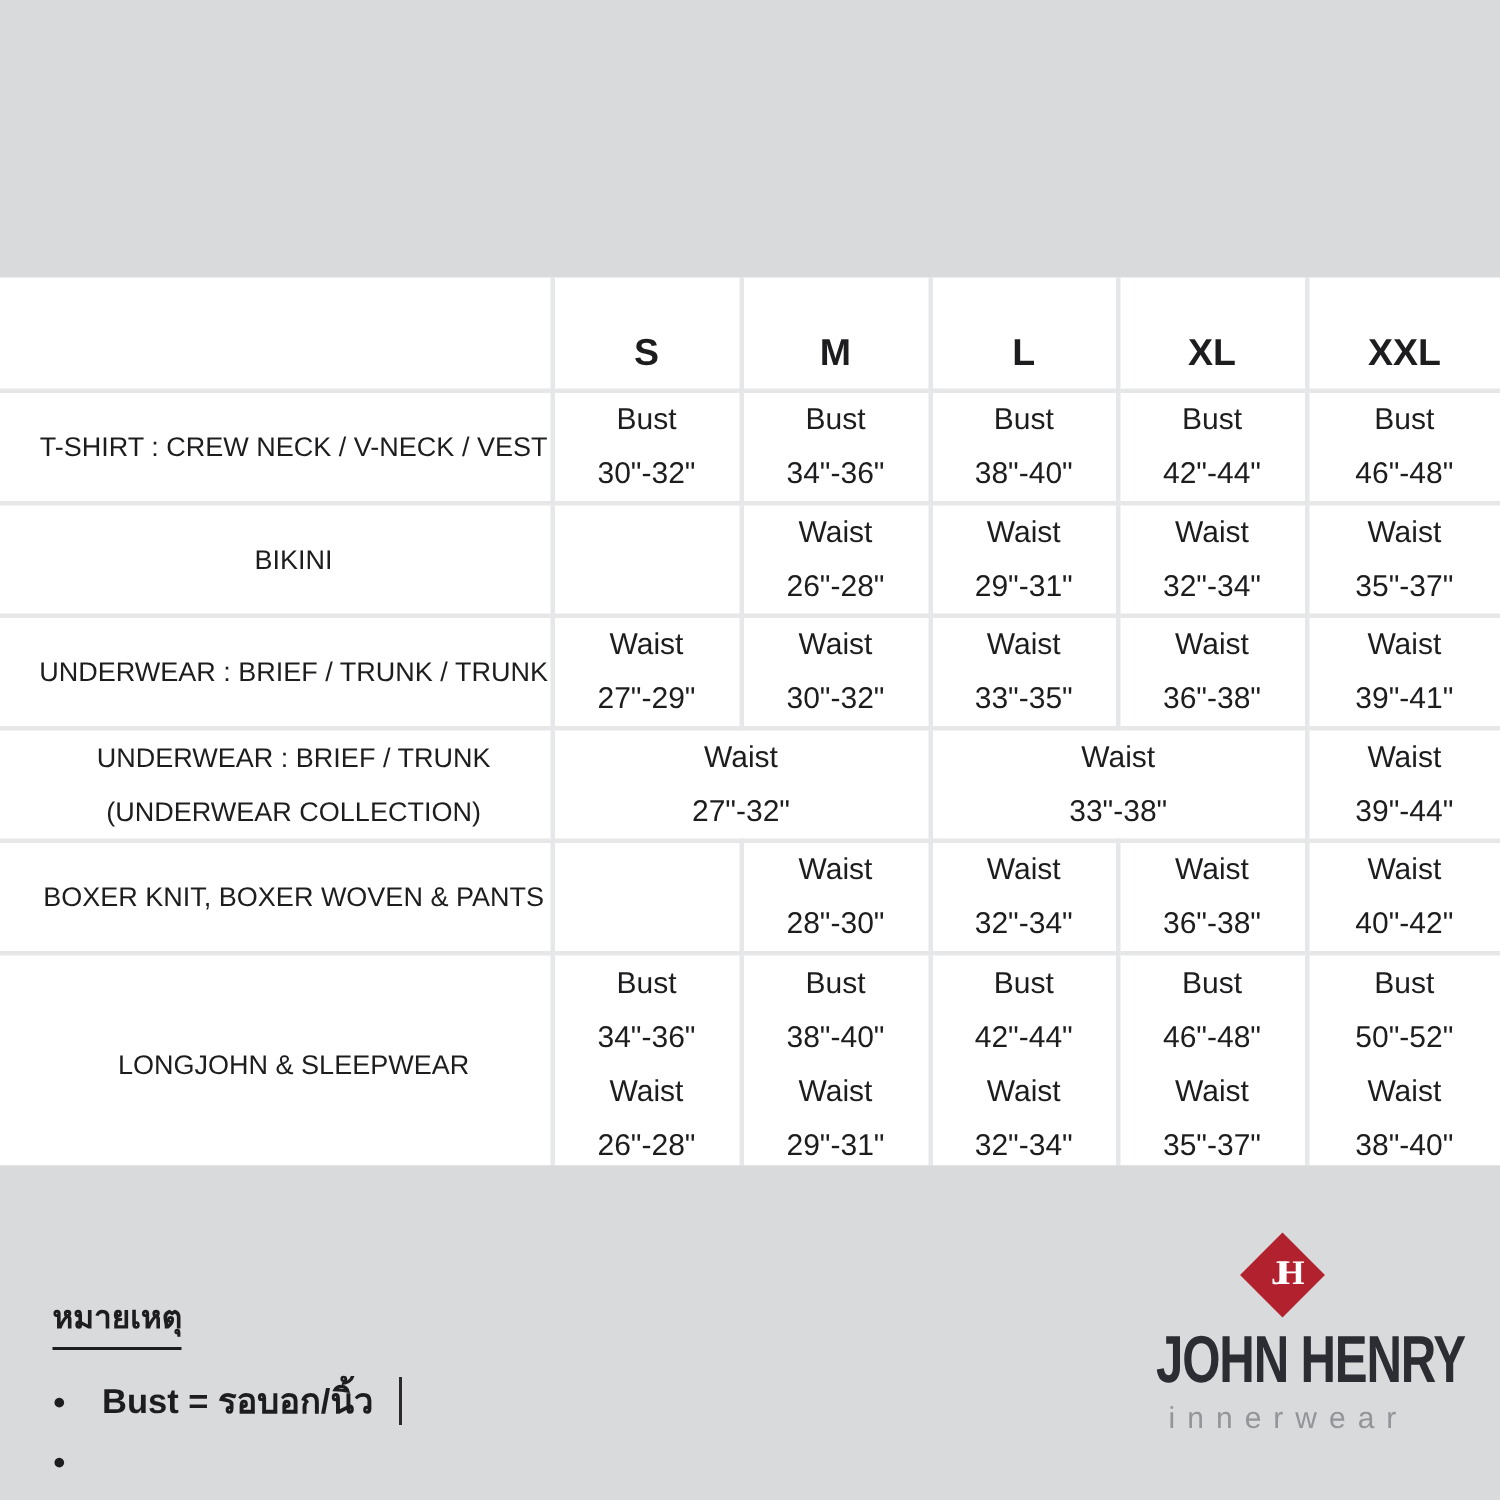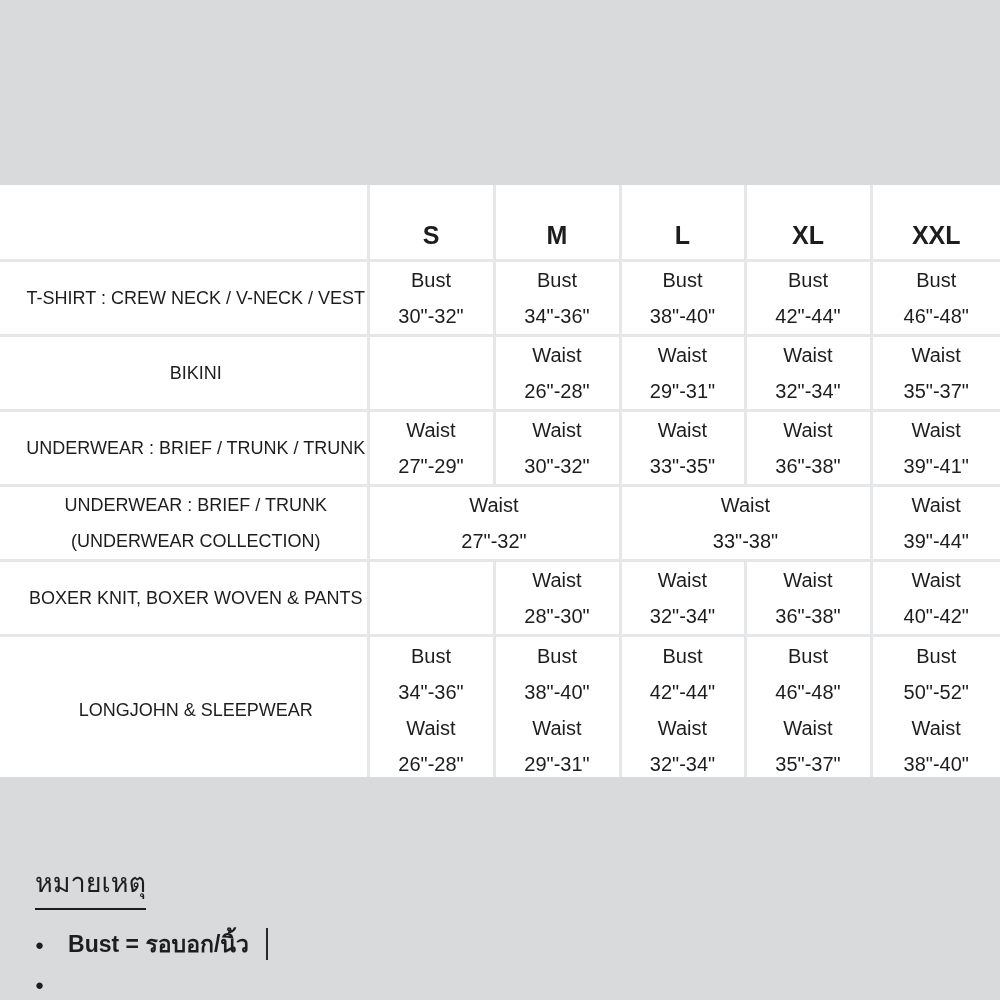--- a/index.html
+++ b/index.html
@@ -53,21 +53,21 @@
   thead tr { height: 75px; }
   tbody tr:nth-child(1) { height: 75px; }
   tbody tr:nth-child(2) { height: 73px; }
   tbody tr:nth-child(3) { height: 73px; }
   tbody tr:nth-child(4) { height: 74px; margin-top: 16px; }
   tbody tr:nth-child(5) { height: 73px; }
   tbody tr:nth-child(6) { height: 149px; }
 
   
   .notes { position: absolute; left: 35px; top: 84px; width: 700px; }
-  .note-heading { font-size: 27px; font-weight: 400; margin-bottom: 16px; }
+  .note-heading { font-size: 21px; font-weight: 700; margin-bottom: 16px; }
   .note-heading .underlined {
     display: inline-block;
     border-bottom: 2.5px solid #1d1d1f;
     padding-bottom: 4px;
   }
   .bullet-row { display: flex; align-items: center; }
   .bullet-row.bold { font-size: 23px; font-weight: 700; margin-bottom: 15px; }
   .bullet-row.small { font-size: 17px; font-weight: 400; }
   .bullet { font-size: 15px; margin-right: 24px; line-height: 1; }
   .vdivider {
@@ -301,15 +301,25 @@
       <div class="bullet-row bold">
         <span class="bullet">●</span>
         <span>Bust = รอบอก/นิ้ว</span>
         <span class="vdivider"></span>
       </div>
       <div class="bullet-row small">
         <span class="bullet">●</span>
       </div>
     </div>
 
+    <div class="logo">
+      <div class="diamond-wrap">
+        <div class="diamond"></div>
+        <span class="monogram">JH</span>
+      </div>
+      <div class="brand-name">
+        <span class="brand-inner">JOHN HENRY</span>
+      </div>
+      <div class="brand-tagline">innerwear</div>
+    </div>
 
   </div>
 </div>
 
 </body></html>

